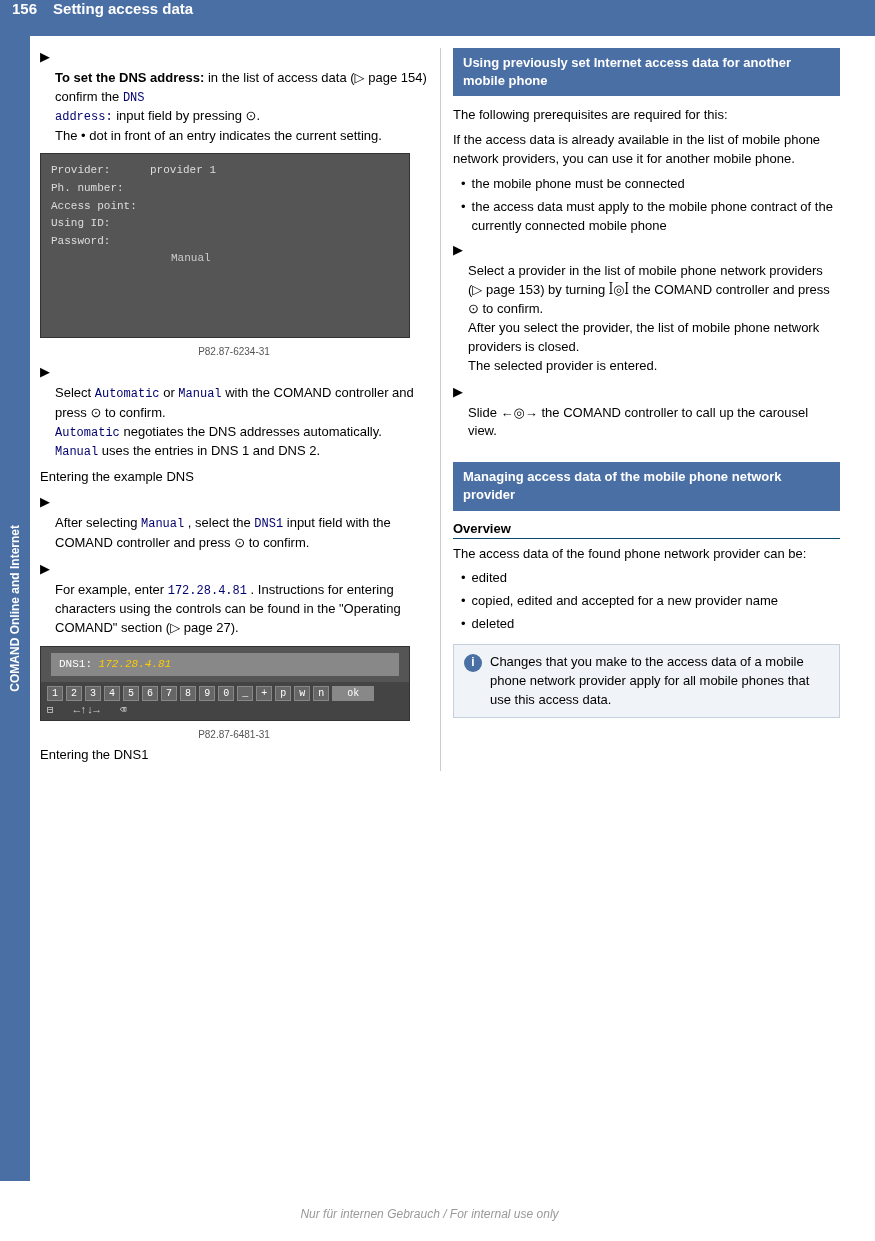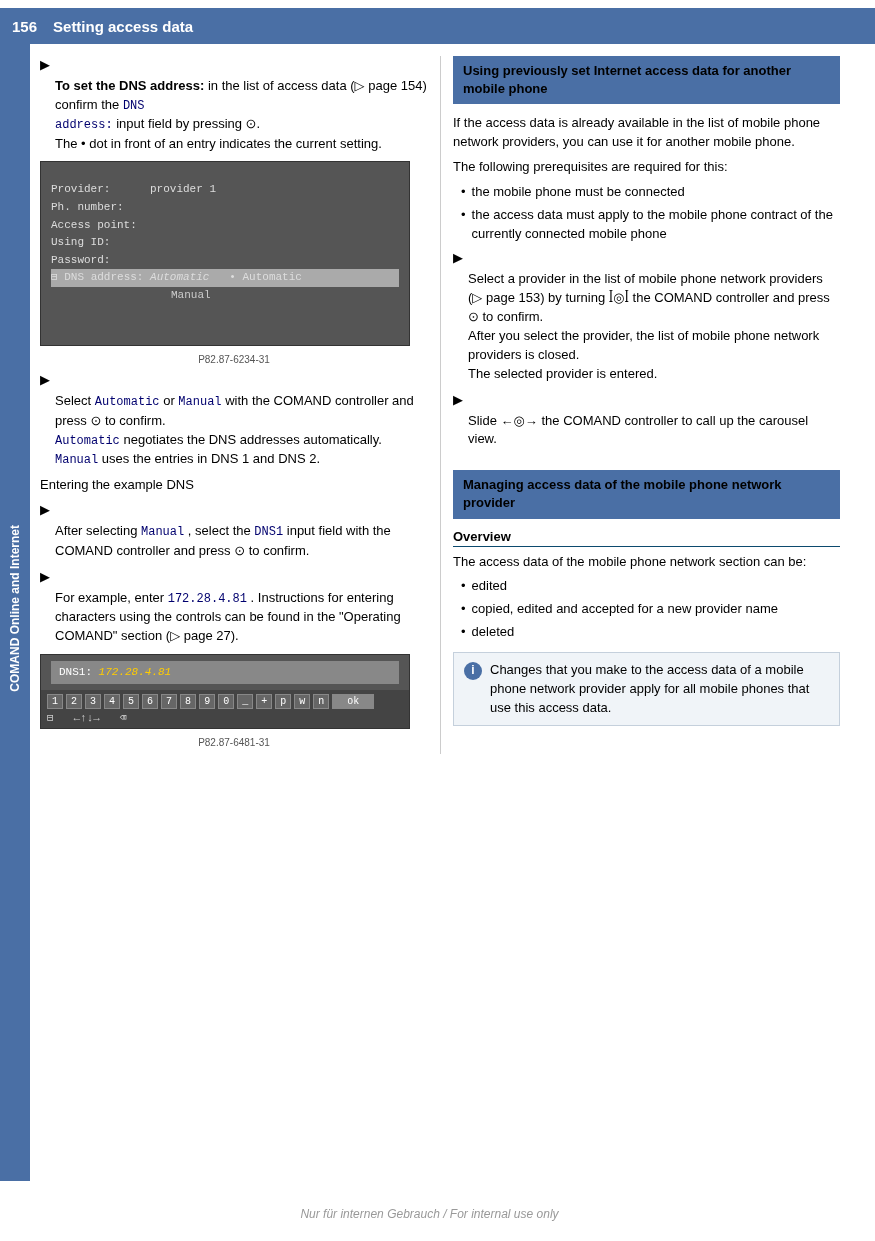--- a/index.html
+++ b/index.html
@@ -9,26 +9,24 @@
       font-family: Arial, Helvetica, sans-serif;
       font-size: 13px;
       background: #fff;
       color: #000;
       position: relative;
     }
 
     
     .header {
       display: flex;
-      align-items: center;
       background: #4a6fa5;
       color: #fff;
       height: 36px;
       padding: 0 12px;
-      margin-top: 8px;
     }
     .header-page-num {
       font-size: 15px;
       font-weight: bold;
       margin-right: 16px;
     }
     .header-title {
       font-size: 15px;
       font-weight: bold;
     }
@@ -112,21 +110,21 @@
     
     code {
       font-family: 'Courier New', Courier, monospace;
       font-size: 12px;
       color: #00006e;
     }
 
     
     .section-box {
       background: #4a6fa5;
-      color: #000000;
+      color: #ffffff;
       padding: 6px 10px;
       font-size: 13px;
       font-weight: bold;
       line-height: 1.4;
       margin-bottom: 10px;
     }
 
     
     .info-box {
       display: flex;
@@ -155,21 +153,21 @@
     
     .screen-img {
       width: 370px;
       background: #555;
       border: 1px solid #333;
       margin: 8px 0;
       position: relative;
       overflow: hidden;
     }
     .screen-img-inner {
-      padding: 19px 10px;
+      padding: 8px 10px;
       font-family: 'Courier New', Courier, monospace;
       font-size: 11px;
       color: #ddd;
       line-height: 1.6;
     }
     .screen-img-inner .highlight-row {
       background: #aaa;
       display: block;
     }
     .screen-img-caption {
@@ -277,21 +275,20 @@
       </div>
     </div>
 
     <div class="screen-img" style="height:185px;">
       <div class="screen-img-inner">
         <span>Provider:&nbsp;&nbsp;&nbsp;&nbsp;&nbsp;&nbsp;provider 1</span><br>
         <span>Ph. number:</span><br>
         <span>Access point:</span><br>
         <span>Using ID:</span><br>
         <span>Password:</span><br>
-        <span class="highlight-row">⊟ DNS address: <em>Automatic</em>&nbsp;&nbsp;&nbsp;• Automatic</span>
         <span style="display:block; padding-left:120px; color:#ccc;">Manual</span>
       </div>
     </div>
     <div class="screen-img-caption">P82.87-6234-31</div>
 
     <div class="arrow-item">
       <span class="arrow">▶</span>
       <div class="arrow-content">
         <span>Select </span><code>Automatic</code>
         <span> or </span><code>Manual</code>
@@ -348,31 +345,32 @@
           <span class="kbd-key">n</span>
           <span class="kbd-key" style="background:#888;padding:1px 14px;">ok</span>
         </div>
         <div class="kbd-row">
           <span style="color:#ccc; font-size:11px;">⊟ &nbsp; ←↑↓→ &nbsp; ⌫</span>
         </div>
       </div>
     </div>
     <div class="screen-img-caption">P82.87-6481-31</div>
 
+    <p>Entering the DNS1</p>
 
   </div>
 
   <div class="right-col">
 
     <div class="section-box">
       <span>Using previously set Internet access data for another mobile phone</span>
     </div>
 
+    <p>The following prerequisites are required for this:</p>
     <p>If the access data is already available in the list of mobile phone network providers, you can use it for another mobile phone.</p>
-    <p>The following prerequisites are required for this:</p>
 
     <div class="bullet-item">
       <span class="bullet">•</span>
       <span class="bullet-content">the mobile phone must be connected</span>
     </div>
     <div class="bullet-item">
       <span class="bullet">•</span>
       <span class="bullet-content">the access data must apply to the mobile phone contract of the currently connected mobile phone</span>
     </div>
 
@@ -393,21 +391,21 @@
     </div>
 
     <div style="height:14px;"></div>
 
     <div class="section-box">
       <span>Managing access data of the mobile phone network provider</span>
     </div>
 
     <div class="sub-heading">Overview</div>
 
-    <p>The access data of the mobile phone network section can be:</p>
+    <p>The access data of the found phone network provider can be:</p>
 
     <div class="bullet-item">
       <span class="bullet">•</span>
       <span class="bullet-content">edited</span>
     </div>
     <div class="bullet-item">
       <span class="bullet">•</span>
       <span class="bullet-content">copied, edited and accepted for a new provider name</span>
     </div>
     <div class="bullet-item">

